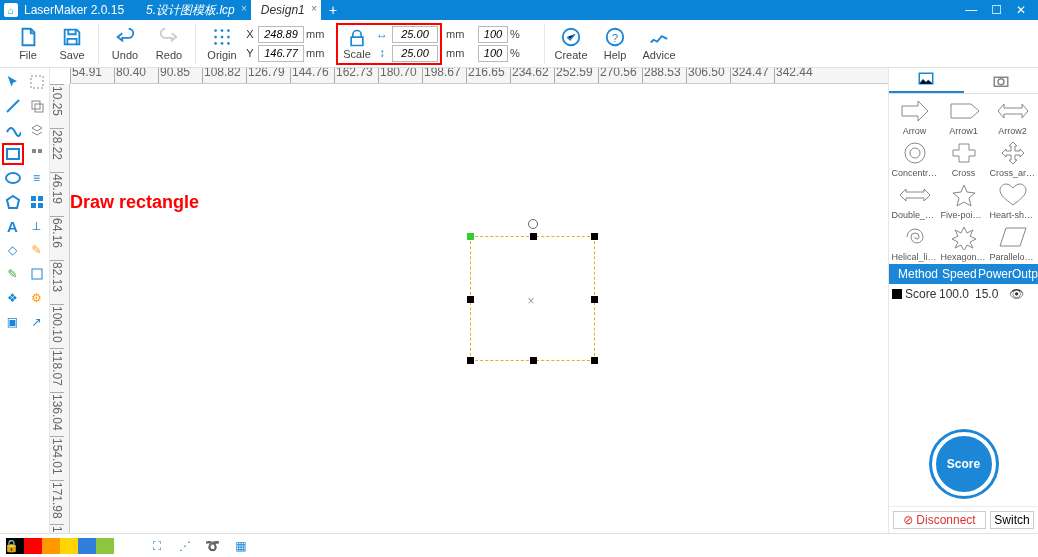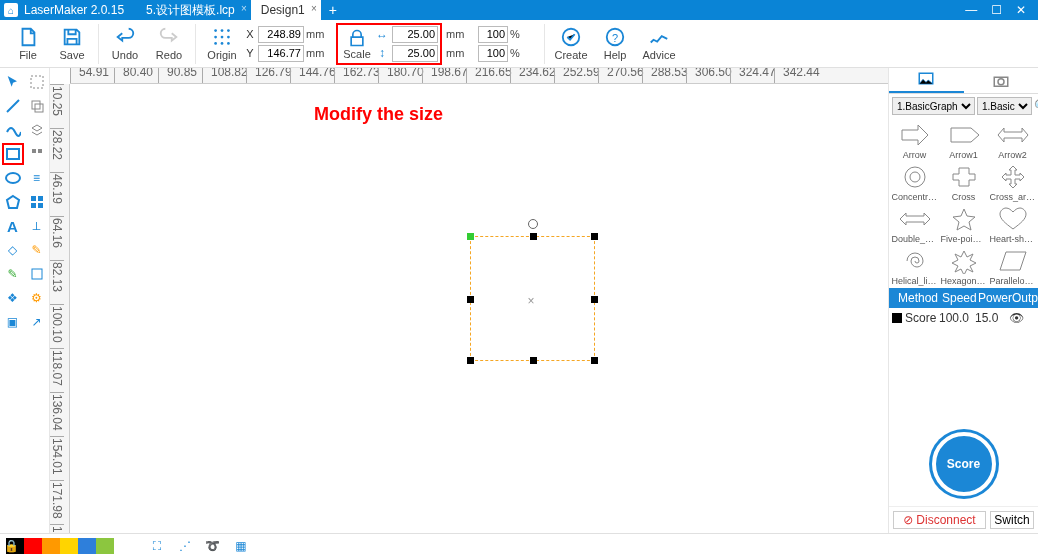--- a/index.html
+++ b/index.html
@@ -1,48 +1,48 @@
 <!DOCTYPE html>
 <html><head>
 <meta charset="utf-8">
 <style>
 *{box-sizing:border-box;margin:0;padding:0;font-family:"Segoe UI",Arial,sans-serif;font-size:12px;}
 body{width:1038px;height:557px;overflow:hidden;background:#fff;display:flex;flex-direction:column;}
 .titlebar{height:20px;background:#0a84d6;color:#fff;display:flex;align-items:center;padding:0 4px;font-size:11px;}
 .titlebar .app-icon{width:14px;height:14px;background:#fff;border-radius:2px;margin-right:6px;display:flex;align-items:center;justify-content:center;color:#0a84d6;font-size:10px;font-weight:bold;}
 .titlebar .title{flex:0 0 auto;padding-right:8px;}
-.tabs{display:flex;height:20px;margin-left:4px;}
+.tabs{display:flex;height:20px;margin-left:4px;font-style:italic;}
 .tab{height:20px;padding:0 16px 0 10px;display:flex;align-items:center;position:relative;color:#fff;font-size:11px;cursor:pointer;}
 .tab.active{background:#fff;color:#333;}
 .tab .close{position:absolute;right:4px;top:3px;font-size:10px;opacity:.7;}
 .tab.add{padding:0 8px;font-size:14px;}
 .winctl{margin-left:auto;display:flex;gap:14px;padding-right:8px;}
 .winctl span{cursor:pointer;font-size:12px;}
 .toolbar{height:48px;background:#fff;border-bottom:1px solid #e0e0e0;display:flex;align-items:center;padding:0 6px;}
 .tbtn{display:flex;flex-direction:column;align-items:center;justify-content:center;width:44px;height:44px;color:#1b87d6;cursor:pointer;}
 .tbtn svg,.tbtn .ic{width:22px;height:22px;}
 .tbtn .lbl{font-size:11px;color:#444;margin-top:1px;}
 .tsep{width:1px;height:40px;background:#e6e6e6;margin:0 4px;}
 .coord-group{display:flex;flex-direction:column;gap:2px;justify-content:center;}
 .coord-row{display:flex;align-items:center;gap:2px;}
 .coord-row .l{width:12px;text-align:center;color:#333;font-size:11px;}
-.coord-row input{width:46px;height:17px;border:1px solid #bbb;font-size:11px;padding:0 2px;text-align:right;}
+.coord-row input{width:46px;height:17px;border:1px solid #bbb;font-size:11px;padding:0 2px;text-align:center;font-style:italic;}
 .coord-row .u{font-size:11px;color:#444;width:30px;}
 .scale-wrap{border:2px solid #f00;padding:1px 2px;display:flex;align-items:center;}
 .lock-col{display:flex;flex-direction:column;align-items:center;color:#1b87d6;width:34px;}
 .lock-col .lbl{font-size:11px;color:#444;}
 .sm-ic{width:16px;height:16px;display:inline-flex;align-items:center;justify-content:center;color:#1b87d6;}
 .workspace{flex:1;display:flex;min-height:0;}
 .lefttools{width:50px;background:#fff;border-right:1px solid #e6e6e6;display:flex;flex-direction:column;align-items:center;padding-top:2px;gap:0;}
 .lt-row{display:flex;gap:2px;}
 .lt-btn{width:22px;height:22px;display:flex;align-items:center;justify-content:center;color:#1b87d6;cursor:pointer;border:1px solid transparent;margin:1px 0;}
 .lt-btn.sel{border:2px solid #f00;}
 .canvas-area{flex:1;position:relative;background:#fff;overflow:hidden;}
 .ruler-h{position:absolute;top:0;left:20px;right:0;height:16px;background:#f5f5f5;border-bottom:1px solid #ccc;font-size:8px;color:#666;overflow:hidden;white-space:nowrap;}
-.ruler-h span{display:inline-block;width:44px;border-left:1px solid #aaa;padding-left:8px;height:16px;line-height:9px;}
+.ruler-h span{display:inline-block;width:44px;border-left:1px solid #aaa;padding-left:1px;height:16px;line-height:9px;}
 .ruler-v{position:absolute;top:16px;left:0;width:20px;bottom:0;background:#f5f5f5;border-right:1px solid #ccc;font-size:8px;color:#666;}
 .ruler-v span{display:block;height:44px;border-top:1px solid #aaa;writing-mode:vertical-rl;padding-top:1px;}
 .canvas{position:absolute;top:16px;left:20px;right:0;bottom:0;background:#fff;}
 .anno1{position:absolute;top:20px;left:244px;color:#f00;font-weight:bold;font-size:18px;}
 .anno2{position:absolute;top:108px;left:0px;color:#f00;font-weight:bold;font-size:18px;}
 .sel-rect{position:absolute;top:152px;left:400px;width:125px;height:125px;border:1.5px dashed #f5a623;}
 .handle{position:absolute;width:7px;height:7px;background:#000;}.handle.tm{top:-4px;left:calc(50% - 3px);}.handle.tr{top:-4px;right:-4px;}
 .handle.ml{top:calc(50% - 3px);left:-4px;}.handle.mr{top:calc(50% - 3px);right:-4px;}
 .handle.bl{bottom:-4px;left:-4px;}.handle.bm{bottom:-4px;left:calc(50% - 3px);}.handle.br{bottom:-4px;right:-4px;}
 .handle.green{background:#3c3;top:-4px;left:-4px;}
@@ -317,21 +317,21 @@
         <span>64.16</span>
         <span>82.13</span>
         <span>100.10</span>
         <span>118.07</span>
         <span>136.04</span>
         <span>154.01</span>
         <span>171.98</span>
         <span>189.95</span>
       </div>
     <div class="canvas">
-      <div class="anno1">Modify the size</div>
+      <div class="anno2">Draw rectangle</div>
       <div class="sel-rect">
         <div class="rot"></div>
         <div class="handle green"></div>
         <div class="handle tm"></div>
         <div class="handle tr"></div>
         <div class="handle ml"></div>
         <div class="handle mr"></div>
         <div class="handle bl"></div>
         <div class="handle bm"></div>
         <div class="handle br"></div>
@@ -348,25 +348,20 @@
             <path stroke="#1b87d6" d="M3 17l5-6 4 4 3-3 6 5"></path>
           </svg>
         </div>
       <div class="rp-tab">
           <svg width="18" height="18" viewBox="0 0 24 24">
             <rect x="3" y="7" width="18" height="12" fill="none" stroke="#888" stroke-width="2"></rect>
             <circle cx="12" cy="13" r="4" fill="none" stroke="#888" stroke-width="2"></circle>
           </svg>
         </div>
     </div>
-    <div class="shape-filter">
-      <select><option>1.BasicGraph</option></select>
-      <select><option>1.Basic</option></select>
-      <div class="srch">🔍</div>
-    </div>
     <div class="shapes" id="shapes">
         <div class="shape">
           <div class="sv">
             <svg width="34" height="26">
               <path fill="none" stroke="#888" d="M4 8h16v-5l10 10-10 10v-5H4z"></path>
             </svg>
           </div>
           <div class="sl">Arrow</div>
         </div>
         <div class="shape">

